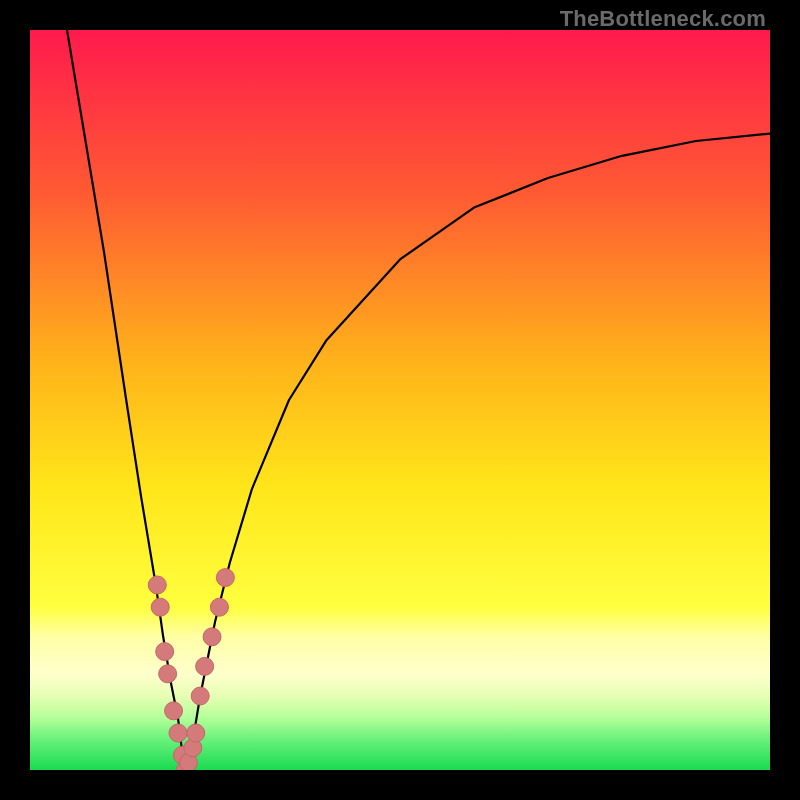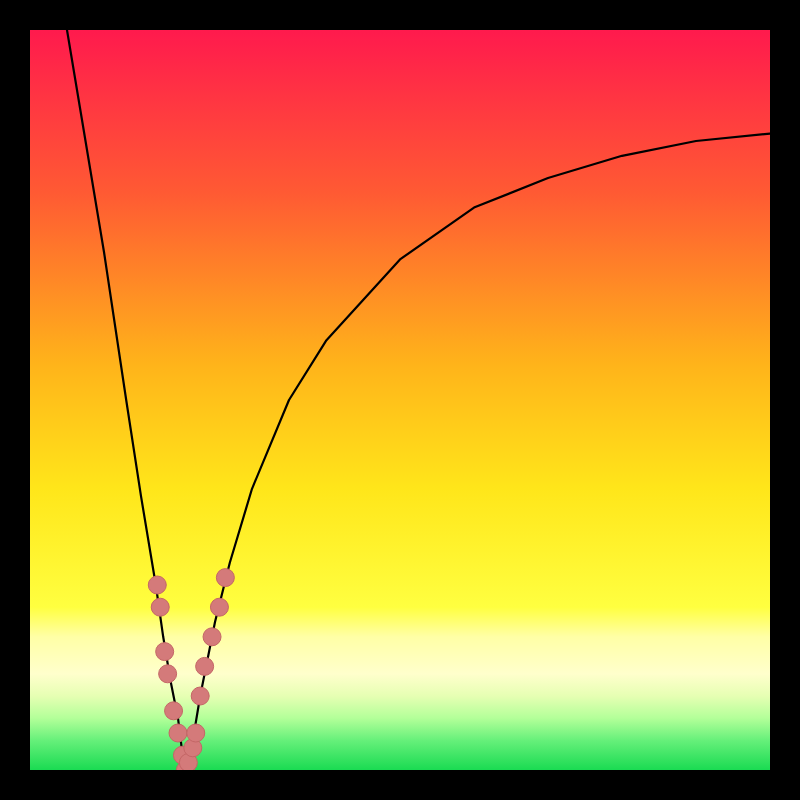--- a/index.html
+++ b/index.html
@@ -93,13 +93,14 @@
           <circle cx="165.76" cy="703.00" r="9" fill="#d47a7a" stroke="#c46666" stroke-width="1"></circle>
           <circle cx="170.20" cy="666.00" r="9" fill="#d47a7a" stroke="#c46666" stroke-width="1"></circle>
           <circle cx="174.64" cy="636.40" r="9" fill="#d47a7a" stroke="#c46666" stroke-width="1"></circle>
           <circle cx="182.04" cy="606.80" r="9" fill="#d47a7a" stroke="#c46666" stroke-width="1"></circle>
           <circle cx="189.44" cy="577.20" r="9" fill="#d47a7a" stroke="#c46666" stroke-width="1"></circle>
           <circle cx="195.36" cy="547.60" r="9" fill="#d47a7a" stroke="#c46666" stroke-width="1"></circle>
         </g>
     </svg>
   </div>
 
+  <div class="watermark">TheBottleneck.com</div>
 </div>
 
 </body></html>

